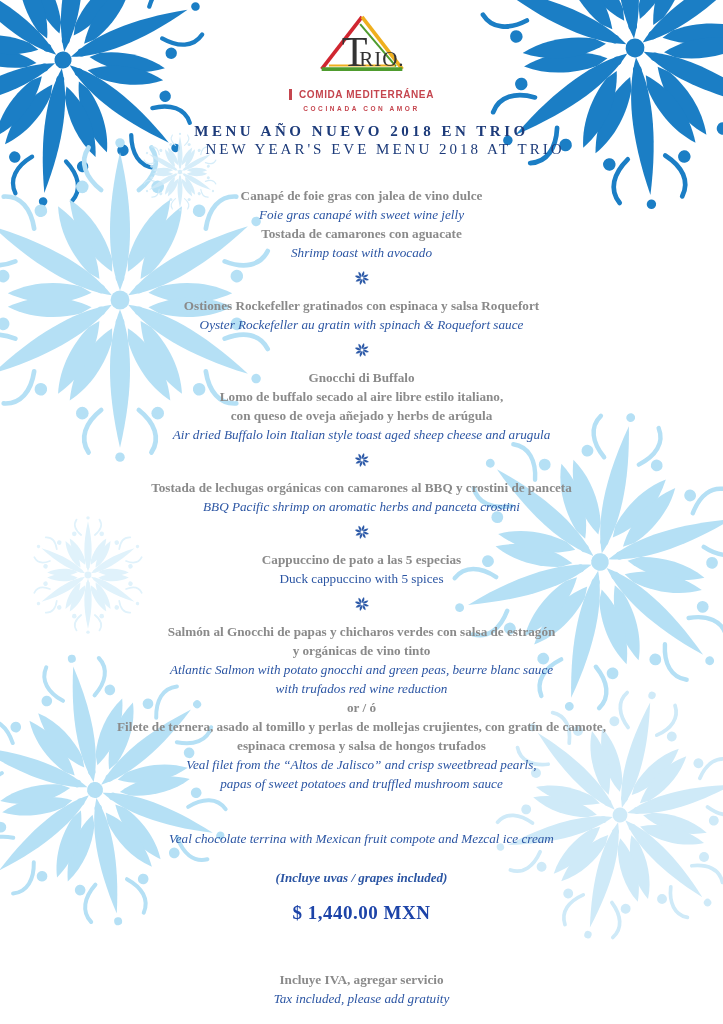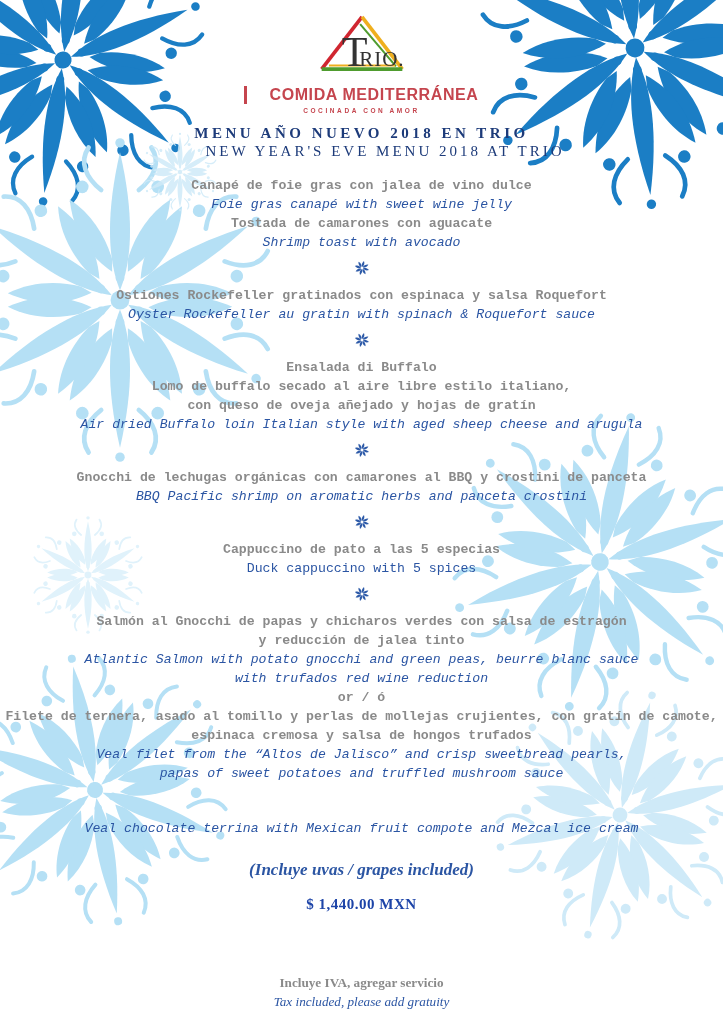--- a/index.html
+++ b/index.html
@@ -17,39 +17,39 @@
   .sf-tr{left:470px;top:-117px;width:330px;height:330px;color:var(--snowflake_blue);transform:rotate(-6deg);}
   .sf-lm{left:-45px;top:135px;width:330px;height:330px;color:var(--snowflake_pale);}
   .sf-ts{left:140px;top:132px;width:80px;height:80px;color:var(--snowflake_soft);opacity:.85;}
   .sf-ls{left:28px;top:515px;width:120px;height:120px;color:var(--snowflake_faint);}
   .sf-rm{left:445px;top:407px;width:310px;height:310px;color:var(--snowflake_pale);transform:rotate(12deg);}
   .sf-bl{left:-45px;top:650px;width:280px;height:280px;color:var(--snowflake_pale);transform:rotate(-10deg);}
   .sf-br{left:490px;top:685px;width:260px;height:260px;color:var(--snowflake_soft);transform:rotate(15deg);}
   
   .content{position:relative;z-index:1;text-align:center;padding-top:12px;}
   .logo-svg{display:block;margin:0 auto;}
-  .tagline{display:inline-block;border-left:3px solid var(--logo_red);padding-left:22px;margin-top:2px;
+  .tagline{display:inline-block;border-left:3px solid var(--logo_red);padding-left:7px;margin-top:2px;
            color:var(--logo_red);font-family:"Liberation Sans",sans-serif;font-weight:700;
-           font-size:16px;letter-spacing:.6px;line-height:1.1;}
+           font-size:10px;letter-spacing:.6px;line-height:1.1;}
   .subtagline{color:var(--logo_red);font-family:"Liberation Sans",sans-serif;font-weight:700;
            font-size:6.5px;letter-spacing:2.6px;margin-top:3px;}
   .title{font-weight:700;font-size:15px;letter-spacing:3.5px;color:var(--navy);margin:10px 0 0;line-height:18px;}
   .subtitle{font-weight:400;font-size:15px;letter-spacing:3px;color:var(--navy);margin:0;line-height:18px;padding-left:47px;}
-  .courses{margin-top:16px;font-family:Liberation Mono, monospace;}
+  .courses{margin-top:28px;}
   .line{margin:0;line-height:19px;font-size:13.2px;white-space:nowrap;}
   .s-es{color:var(--gray_text);font-weight:700;}
   .s-en{color:var(--blue_text);font-style:italic;}
   .s-enu{color:var(--blue_text);}
   .s-or{color:var(--gray_text);font-weight:700;}
   .divider{margin:8px 0;height:18px;color:var(--divider_blue);}
   .divider svg{vertical-align:top;}
   .course + .course{margin-top:36px;}
-  .grapes{margin:22px 0 0;font-size:17px;font-weight:700;font-style:italic;color:var(--blue_text);text-align:center;}
-  .price{margin:16px 0 0;font-size:15px;font-weight:700;color:var(--price_blue);letter-spacing:.5px;}
-  .footer{margin-top:60px;}
+  .grapes{margin:22px 0 0;font-size:13px;font-weight:700;font-style:italic;color:var(--blue_text);text-align:center;}
+  .price{margin:16px 0 0;font-size:19px;font-weight:700;color:var(--price_blue);letter-spacing:.5px;}
+  .footer{margin-top:46px;}
   .footer p{margin:0;line-height:19px;font-size:13.2px;}
 </style>
 </head>
 <body>
 
 <div class="page">
 
   <svg width="0" height="0" style="position:absolute" aria-hidden="true">
     <defs>
       <g id="sf-arm">
@@ -155,40 +155,40 @@
               <path transform="rotate(90)" d="M0,-1.5 C3,-3 4.5,-6.5 3,-10.5 C0.5,-8.5 -1.5,-4.5 0,-1.5Z"></path>
               <path transform="rotate(135)" d="M0,-1.5 C3,-3 4.5,-6.5 3,-10.5 C0.5,-8.5 -1.5,-4.5 0,-1.5Z"></path>
               <path transform="rotate(180)" d="M0,-1.5 C3,-3 4.5,-6.5 3,-10.5 C0.5,-8.5 -1.5,-4.5 0,-1.5Z"></path>
               <path transform="rotate(225)" d="M0,-1.5 C3,-3 4.5,-6.5 3,-10.5 C0.5,-8.5 -1.5,-4.5 0,-1.5Z"></path>
               <path transform="rotate(270)" d="M0,-1.5 C3,-3 4.5,-6.5 3,-10.5 C0.5,-8.5 -1.5,-4.5 0,-1.5Z"></path>
               <path transform="rotate(315)" d="M0,-1.5 C3,-3 4.5,-6.5 3,-10.5 C0.5,-8.5 -1.5,-4.5 0,-1.5Z"></path>
             </g>
             <circle r="1.6" fill="#ffffff"></circle>
           </svg></div>
         <div class="course">
-          <p class="line s-es">Ensalada di Buffalo</p>
+          <p class="line s-es">Gnocchi di Buffalo</p>
           <p class="line s-es">Lomo de buffalo secado al aire libre estilo italiano,</p>
-          <p class="line s-es">con queso de oveja añejado y hojas de gratín</p>
-          <p class="line s-en">Air dried Buffalo loin Italian style with aged sheep cheese and arugula</p>
-        </div>
-        <div class="divider"><svg viewBox="-12 -12 24 24" width="16" height="16" aria-hidden="true">
-            <g fill="currentColor">
-              <path transform="rotate(0)" d="M0,-1.5 C3,-3 4.5,-6.5 3,-10.5 C0.5,-8.5 -1.5,-4.5 0,-1.5Z"></path>
-              <path transform="rotate(45)" d="M0,-1.5 C3,-3 4.5,-6.5 3,-10.5 C0.5,-8.5 -1.5,-4.5 0,-1.5Z"></path>
-              <path transform="rotate(90)" d="M0,-1.5 C3,-3 4.5,-6.5 3,-10.5 C0.5,-8.5 -1.5,-4.5 0,-1.5Z"></path>
-              <path transform="rotate(135)" d="M0,-1.5 C3,-3 4.5,-6.5 3,-10.5 C0.5,-8.5 -1.5,-4.5 0,-1.5Z"></path>
-              <path transform="rotate(180)" d="M0,-1.5 C3,-3 4.5,-6.5 3,-10.5 C0.5,-8.5 -1.5,-4.5 0,-1.5Z"></path>
-              <path transform="rotate(225)" d="M0,-1.5 C3,-3 4.5,-6.5 3,-10.5 C0.5,-8.5 -1.5,-4.5 0,-1.5Z"></path>
-              <path transform="rotate(270)" d="M0,-1.5 C3,-3 4.5,-6.5 3,-10.5 C0.5,-8.5 -1.5,-4.5 0,-1.5Z"></path>
-              <path transform="rotate(315)" d="M0,-1.5 C3,-3 4.5,-6.5 3,-10.5 C0.5,-8.5 -1.5,-4.5 0,-1.5Z"></path>
-            </g>
-            <circle r="1.6" fill="#ffffff"></circle>
-          </svg></div>
-        <div class="course">
-          <p class="line s-es">Gnocchi de lechugas orgánicas con camarones al BBQ y crostini de panceta</p>
+          <p class="line s-es">con queso de oveja añejado y herbs de arúgula</p>
+          <p class="line s-en">Air dried Buffalo loin Italian style toast aged sheep cheese and arugula</p>
+        </div>
+        <div class="divider"><svg viewBox="-12 -12 24 24" width="16" height="16" aria-hidden="true">
+            <g fill="currentColor">
+              <path transform="rotate(0)" d="M0,-1.5 C3,-3 4.5,-6.5 3,-10.5 C0.5,-8.5 -1.5,-4.5 0,-1.5Z"></path>
+              <path transform="rotate(45)" d="M0,-1.5 C3,-3 4.5,-6.5 3,-10.5 C0.5,-8.5 -1.5,-4.5 0,-1.5Z"></path>
+              <path transform="rotate(90)" d="M0,-1.5 C3,-3 4.5,-6.5 3,-10.5 C0.5,-8.5 -1.5,-4.5 0,-1.5Z"></path>
+              <path transform="rotate(135)" d="M0,-1.5 C3,-3 4.5,-6.5 3,-10.5 C0.5,-8.5 -1.5,-4.5 0,-1.5Z"></path>
+              <path transform="rotate(180)" d="M0,-1.5 C3,-3 4.5,-6.5 3,-10.5 C0.5,-8.5 -1.5,-4.5 0,-1.5Z"></path>
+              <path transform="rotate(225)" d="M0,-1.5 C3,-3 4.5,-6.5 3,-10.5 C0.5,-8.5 -1.5,-4.5 0,-1.5Z"></path>
+              <path transform="rotate(270)" d="M0,-1.5 C3,-3 4.5,-6.5 3,-10.5 C0.5,-8.5 -1.5,-4.5 0,-1.5Z"></path>
+              <path transform="rotate(315)" d="M0,-1.5 C3,-3 4.5,-6.5 3,-10.5 C0.5,-8.5 -1.5,-4.5 0,-1.5Z"></path>
+            </g>
+            <circle r="1.6" fill="#ffffff"></circle>
+          </svg></div>
+        <div class="course">
+          <p class="line s-es">Tostada de lechugas orgánicas con camarones al BBQ y crostini de panceta</p>
           <p class="line s-en">BBQ Pacific shrimp on aromatic herbs and panceta crostini</p>
         </div>
         <div class="divider"><svg viewBox="-12 -12 24 24" width="16" height="16" aria-hidden="true">
             <g fill="currentColor">
               <path transform="rotate(0)" d="M0,-1.5 C3,-3 4.5,-6.5 3,-10.5 C0.5,-8.5 -1.5,-4.5 0,-1.5Z"></path>
               <path transform="rotate(45)" d="M0,-1.5 C3,-3 4.5,-6.5 3,-10.5 C0.5,-8.5 -1.5,-4.5 0,-1.5Z"></path>
               <path transform="rotate(90)" d="M0,-1.5 C3,-3 4.5,-6.5 3,-10.5 C0.5,-8.5 -1.5,-4.5 0,-1.5Z"></path>
               <path transform="rotate(135)" d="M0,-1.5 C3,-3 4.5,-6.5 3,-10.5 C0.5,-8.5 -1.5,-4.5 0,-1.5Z"></path>
               <path transform="rotate(180)" d="M0,-1.5 C3,-3 4.5,-6.5 3,-10.5 C0.5,-8.5 -1.5,-4.5 0,-1.5Z"></path>
               <path transform="rotate(225)" d="M0,-1.5 C3,-3 4.5,-6.5 3,-10.5 C0.5,-8.5 -1.5,-4.5 0,-1.5Z"></path>
@@ -209,21 +209,21 @@
               <path transform="rotate(135)" d="M0,-1.5 C3,-3 4.5,-6.5 3,-10.5 C0.5,-8.5 -1.5,-4.5 0,-1.5Z"></path>
               <path transform="rotate(180)" d="M0,-1.5 C3,-3 4.5,-6.5 3,-10.5 C0.5,-8.5 -1.5,-4.5 0,-1.5Z"></path>
               <path transform="rotate(225)" d="M0,-1.5 C3,-3 4.5,-6.5 3,-10.5 C0.5,-8.5 -1.5,-4.5 0,-1.5Z"></path>
               <path transform="rotate(270)" d="M0,-1.5 C3,-3 4.5,-6.5 3,-10.5 C0.5,-8.5 -1.5,-4.5 0,-1.5Z"></path>
               <path transform="rotate(315)" d="M0,-1.5 C3,-3 4.5,-6.5 3,-10.5 C0.5,-8.5 -1.5,-4.5 0,-1.5Z"></path>
             </g>
             <circle r="1.6" fill="#ffffff"></circle>
           </svg></div>
         <div class="course">
           <p class="line s-es">Salmón al Gnocchi de papas y chicharos verdes con salsa de estragón</p>
-          <p class="line s-es">y reducción de jalea tinto</p>
+          <p class="line s-es">y orgánicas de vino tinto</p>
           <p class="line s-en">Atlantic Salmon with potato gnocchi and green peas, beurre blanc sauce</p>
           <p class="line s-en">with trufados red wine reduction</p>
           <p class="line s-or">or / ó</p>
           <p class="line s-es">Filete de ternera, asado al tomillo y perlas de mollejas crujientes, con gratín de camote,</p>
           <p class="line s-es">espinaca cremosa y salsa de hongos trufados</p>
           <p class="line s-en">Veal filet from the “Altos de Jalisco” and crisp sweetbread pearls,</p>
           <p class="line s-en">papas of sweet potatoes and truffled mushroom sauce</p>
         </div>
         <div class="course">
           <p class="line s-en">Veal chocolate terrina with Mexican fruit compote and Mezcal ice cream</p>

